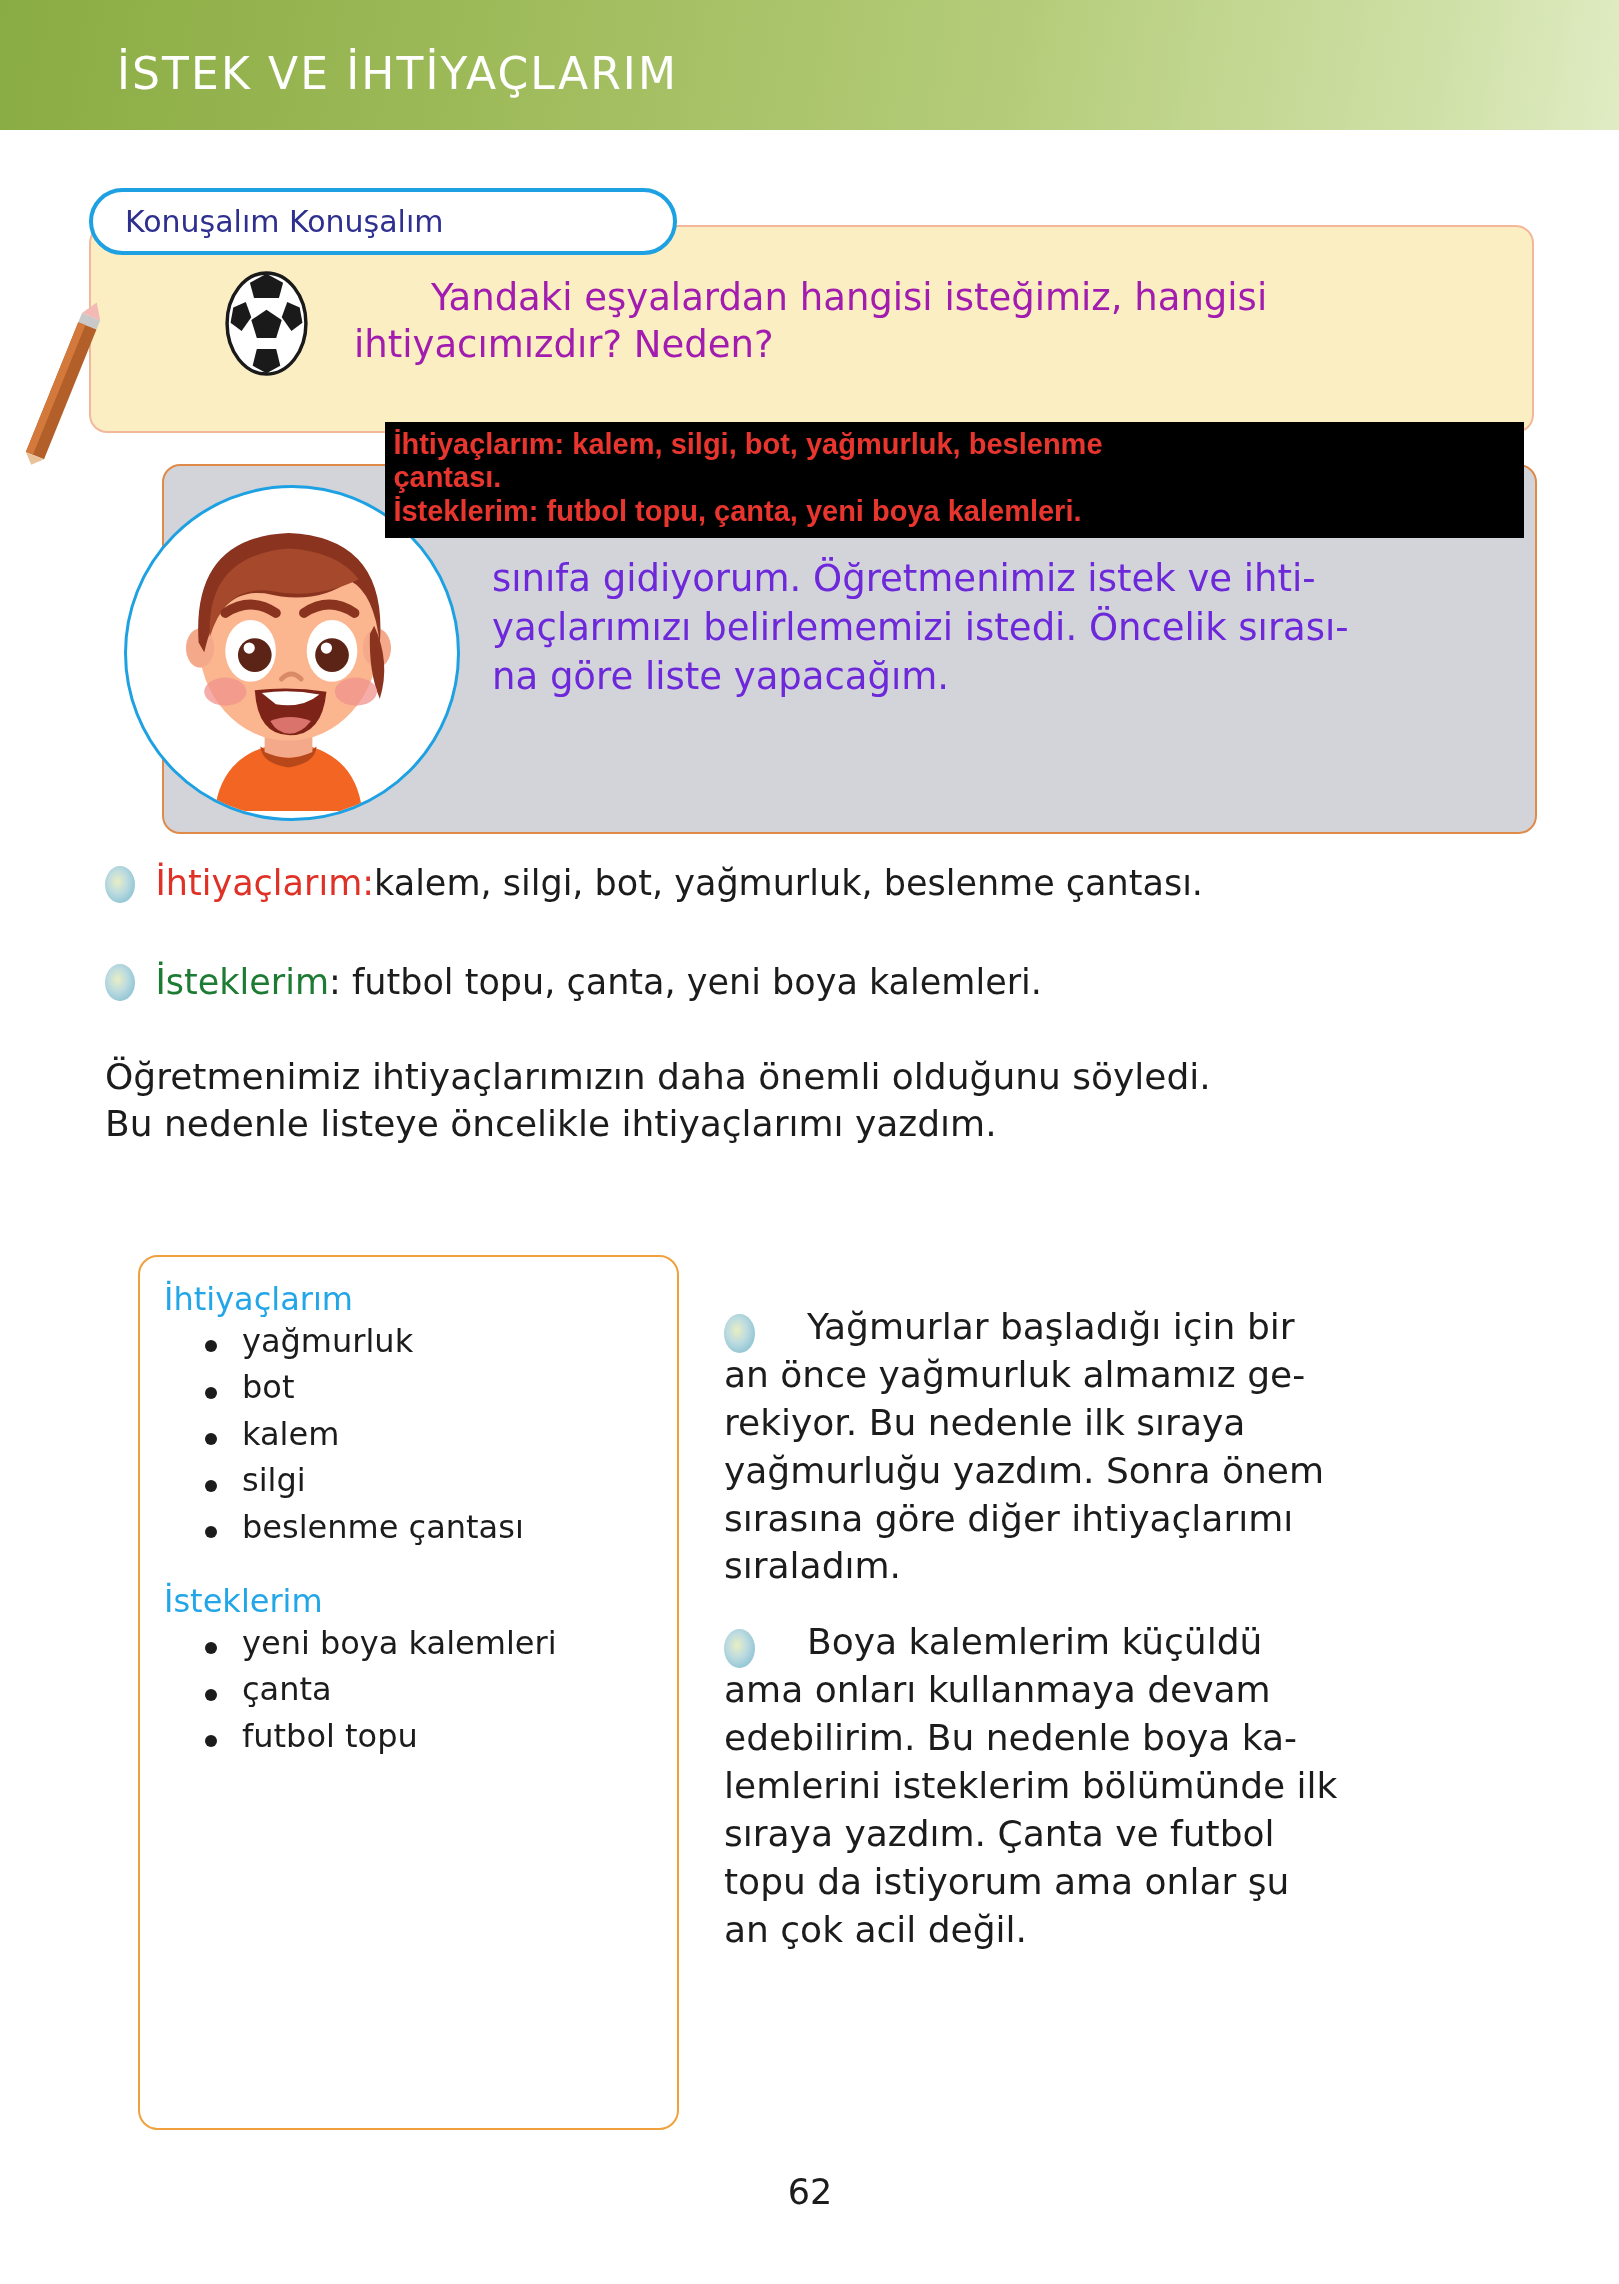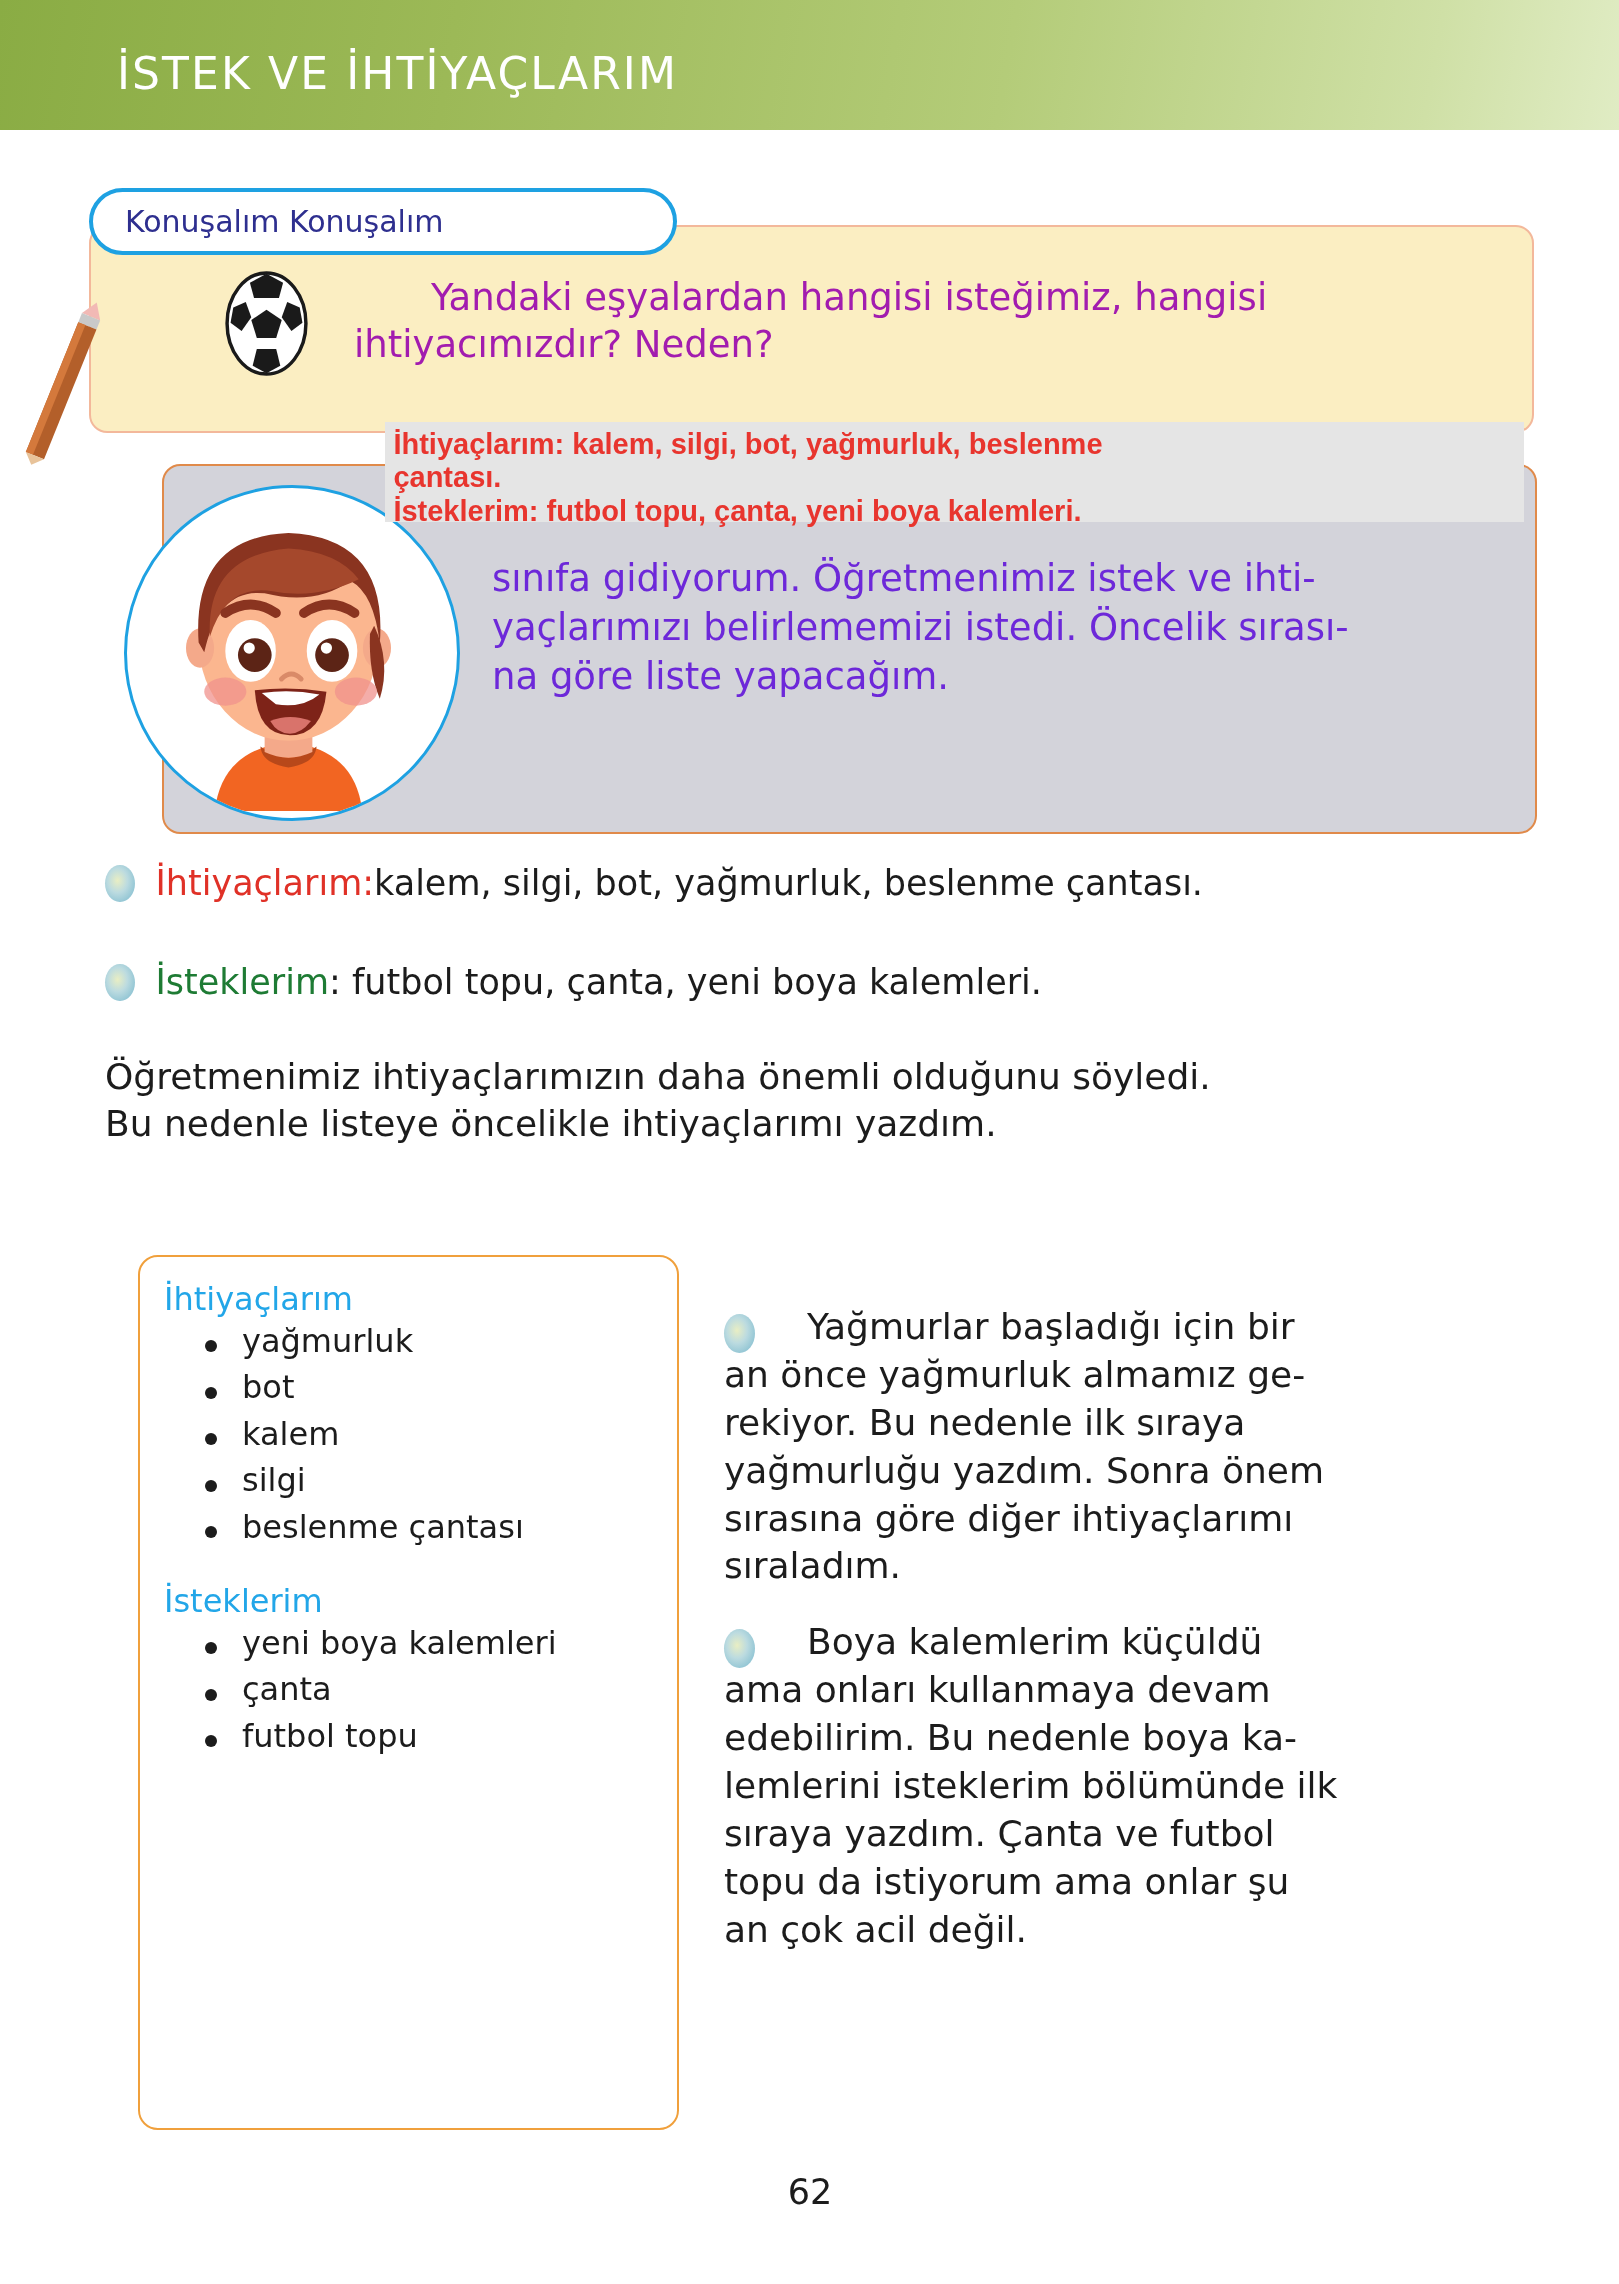--- a/index.html
+++ b/index.html
@@ -81,22 +81,22 @@
   .avatar{
     position:absolute; left:124px; top:485px;
     width:330px; height:330px; border-radius:50%;
     background:#ffffff; border:3.5px solid #1ea1e2;
     overflow:hidden; z-index:30;
   }
 
   
   .red-box{
     position:absolute; left:385px; top:422px;
-    width:1139px; height:100px;
-    background:#e5e5e5; z-index:35;
+    width:1139px; height:116px;
+    background:#000000; z-index:35;
     padding:5.6px 7px 0 8.4px; box-sizing:border-box;
   }
   .red-box p{
     margin:0; font-size:29px; line-height:1.16;
     color:#e8352e; font-weight:bold;
     font-family:"Liberation Sans", sans-serif;
   }
 
   
   .bullet-line{
@@ -252,21 +252,21 @@
 <div class="red-box">
   <p>İhtiyaçlarım: kalem, silgi, bot, yağmurluk, beslenme</p>
   <p>çantası.</p>
   <p>İsteklerim: futbol topu, çanta, yeni boya kalemleri.</p>
 </div>
 
 <div class="pill">
   <span class="pill-text">Konuşalım Konuşalım</span>
 </div>
 
-<div class="bullet-line" style="top:863px;">
+<div class="bullet-line" style="top:863px;align-items:flex-end;">
   <span class="blue-dot"></span>
   <span class="lbl-red">İhtiyaçlarım:</span>
   <span> kalem, silgi, bot, yağmurluk, beslenme çantası.</span>
 </div>
 
 <div class="bullet-line" style="top:962px;">
   <span class="blue-dot"></span>
   <span class="lbl-green">İsteklerim</span>
   <span> : futbol topu, çanta, yeni boya kalemleri.</span>
 </div>

